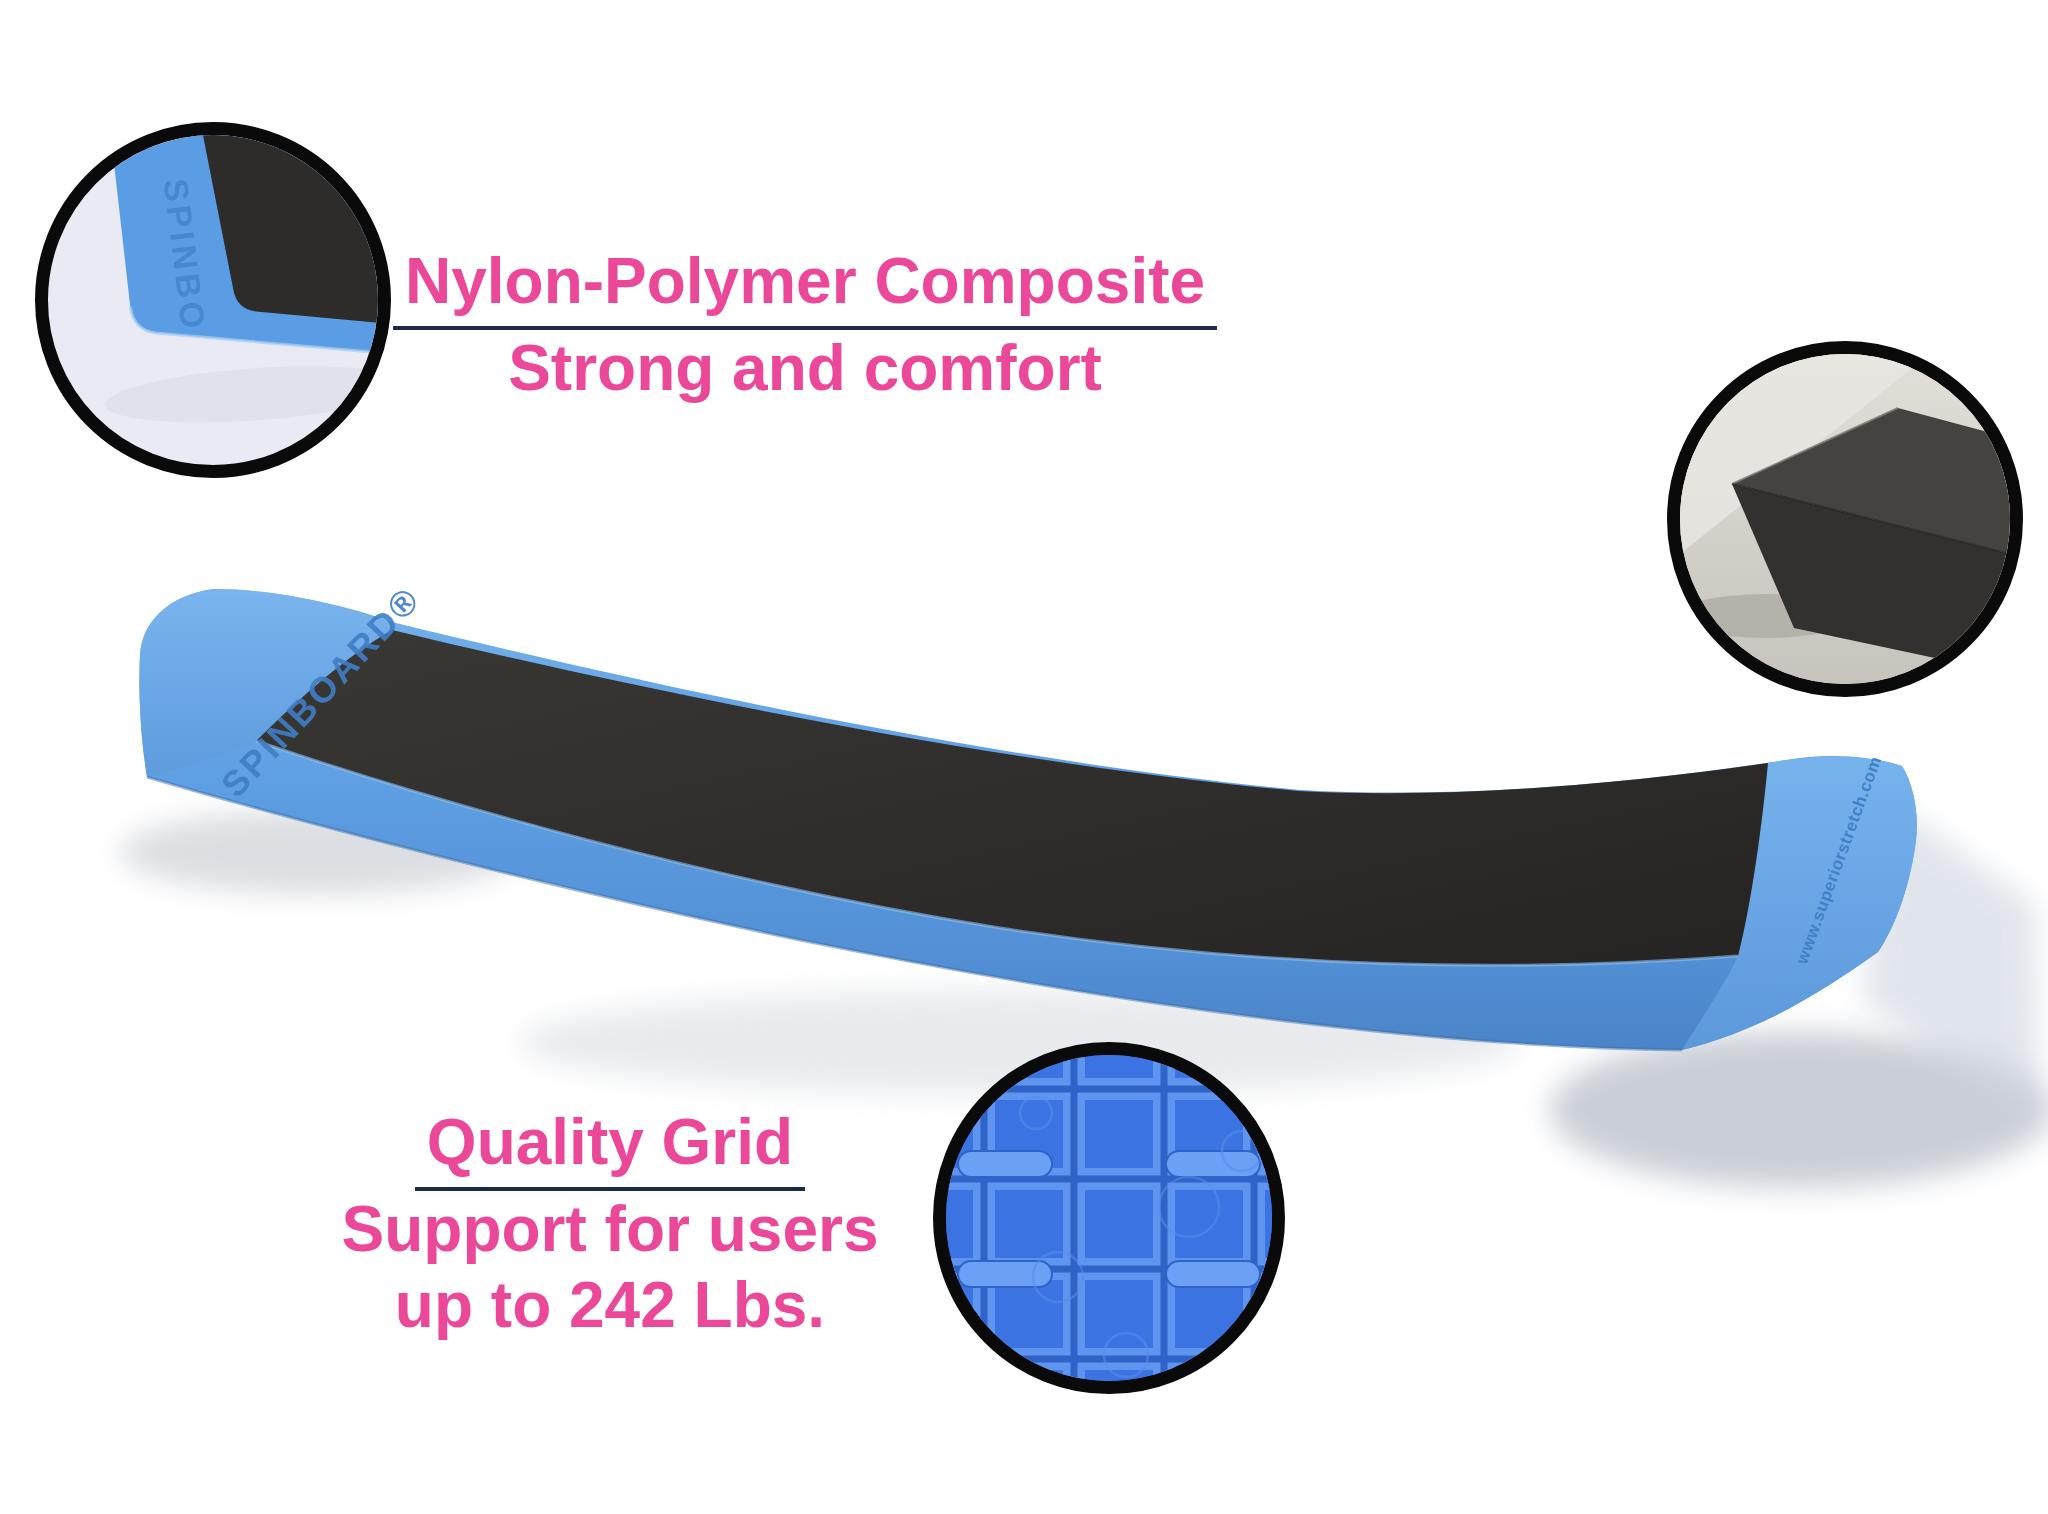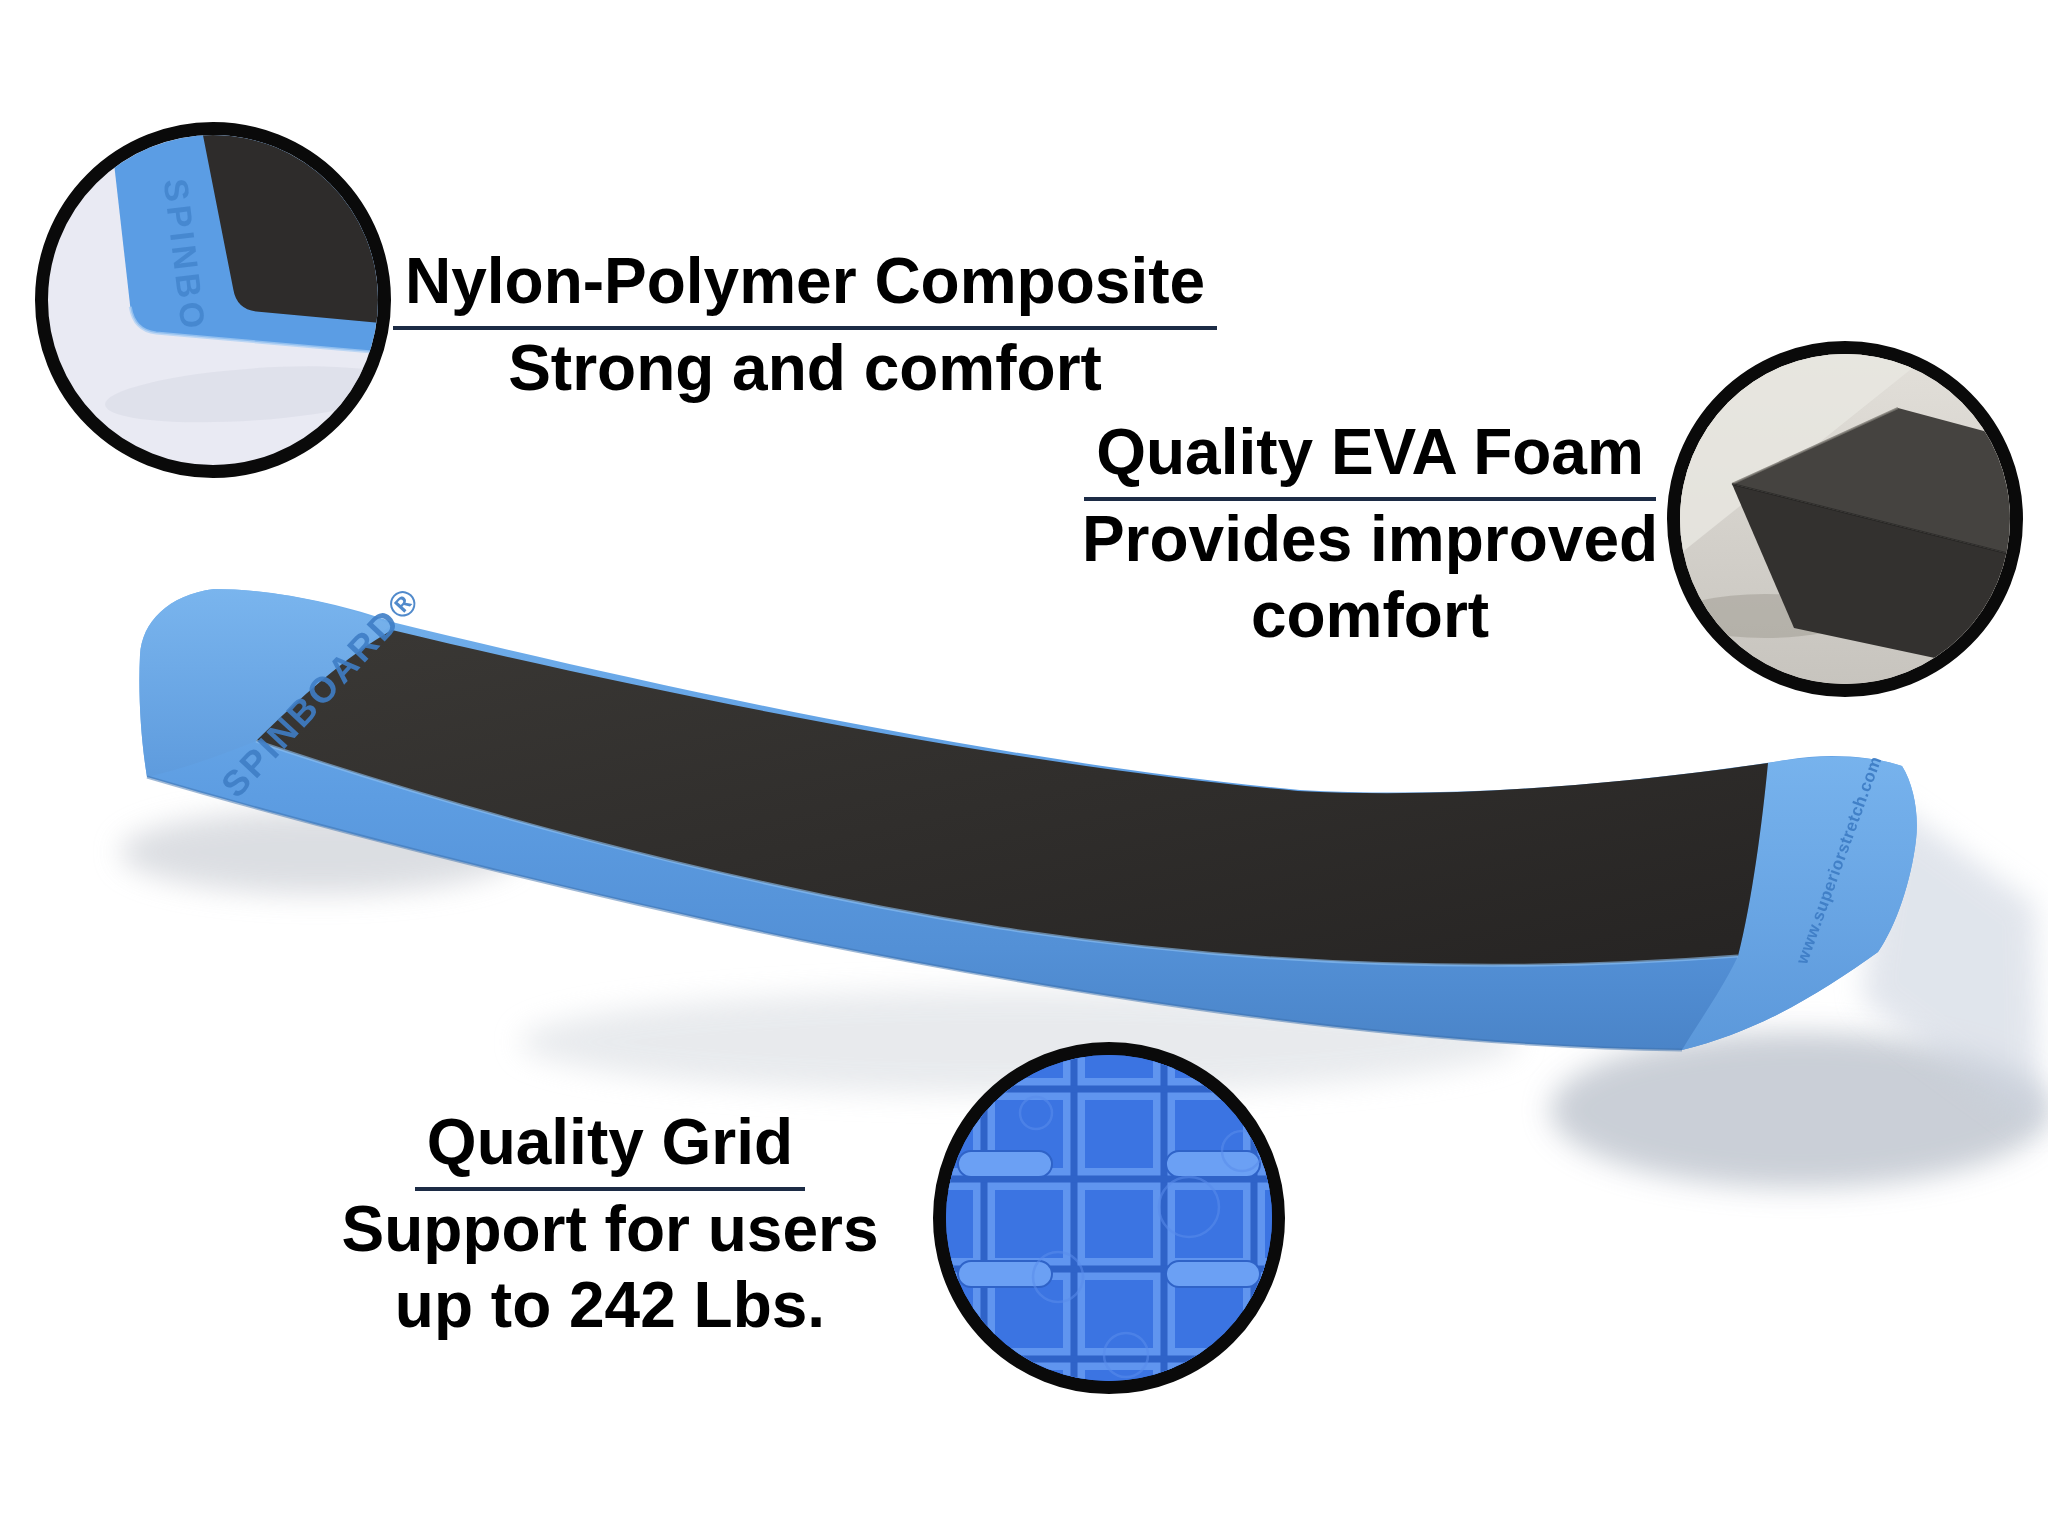--- a/index.html
+++ b/index.html
@@ -10,21 +10,21 @@
   .photo-svg { position:absolute; left:0; top:0; }
   .inset-circle {
     position:absolute; box-sizing:border-box; border-radius:50%;
     border:13px solid #0a0a0a; overflow:hidden;
   }
   .inset-circle svg { display:block; width:100%; height:100%; }
   #corner-inset { left:35px;  top:122px;  width:356px; height:356px; background:#e9eaf3; }
   #foam-inset   { left:1667px; top:341px; width:356px; height:356px; background:#d6d3cc; }
   #grid-inset   { left:933px; top:1042px; width:352px; height:352px; background:#3b74e2; }
   .callout {
-    position:absolute; text-align:center; color:#000000;
+    position:absolute; text-align:center; color:#ec4899;
     font-weight:bold; font-size:64px; line-height:76px;
   }
   .callout .title {
     display:inline-block; border-bottom:4px solid #1c2b45;
     padding:0 12px 7px 12px; white-space:nowrap;
   }
   .callout .line { white-space:nowrap; }
   #callout-nylon { left:375px; top:243px;  width:860px; }
   #callout-eva   { left:1040px; top:414px; width:660px; }
   #callout-grid  { left:330px; top:1104px; width:560px; }
@@ -180,25 +180,20 @@
         <circle cx="180" cy="300" r="22"></circle>
       </g>
     </svg>
   </div>
 
   <div id="callout-nylon" class="callout">
     <div><span class="title">Nylon-Polymer Composite</span></div>
     <div class="line">Strong and comfort</div>
   </div>
 
-  <div id="callout-eva" class="callout">
-    <div><span class="title">Quality EVA Foam</span></div>
-    <div class="line">Provides improved</div>
-    <div class="line">comfort</div>
-  </div>
 
   <div id="callout-grid" class="callout">
     <div><span class="title">Quality Grid</span></div>
     <div class="line">Support for users</div>
     <div class="line">up to 242 Lbs.</div>
   </div>
 
 </div>
 
 </body></html>

